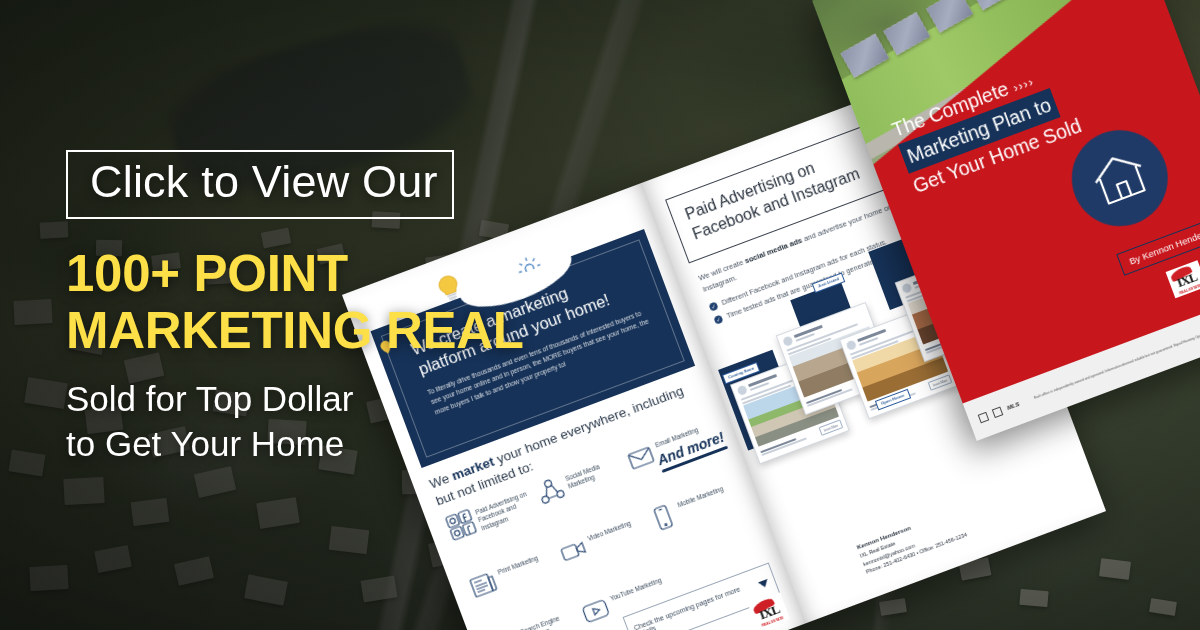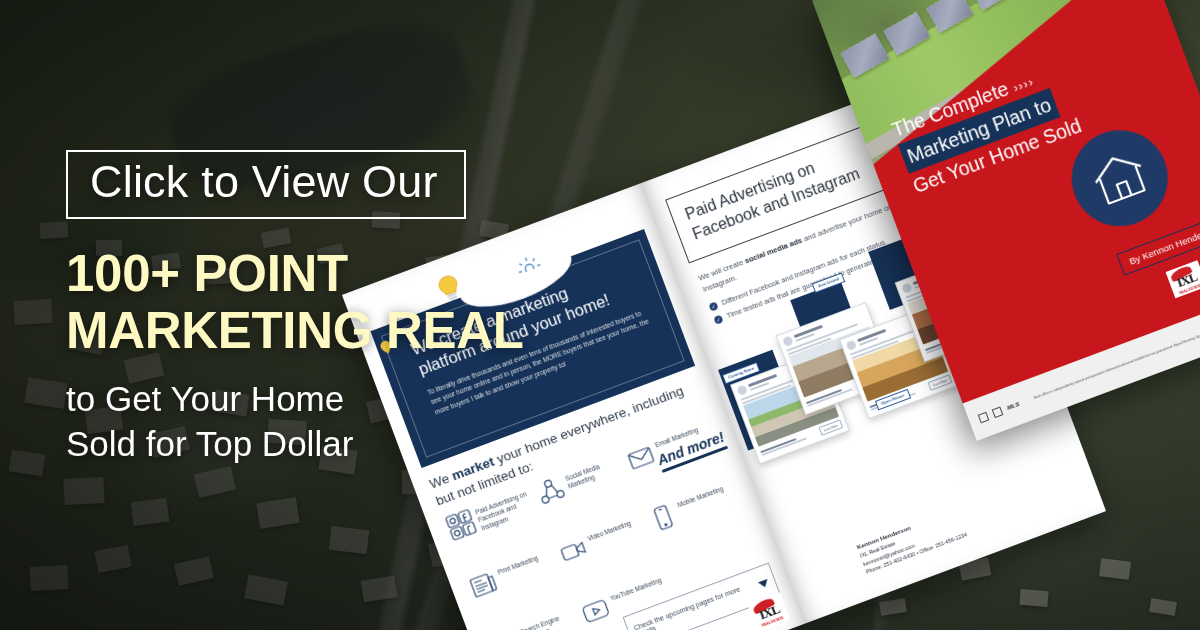--- a/index.html
+++ b/index.html
@@ -59,35 +59,35 @@
   .bg-vig {
     position: absolute; inset: 0;
     background: radial-gradient(ellipse 90% 85% at 50% 45%, transparent 38%, rgba(0,0,0,.42) 100%);
   }
 
   
   .headline { position: absolute; left: 66px; top: 150px; width: 560px; z-index: 40; }
   .click-box {
     display: inline-block;
     border: 2px solid #ffffff;
-    padding: 7px 26px 11px 22px;
+    padding: 7px 14px 11px 22px;
     margin-bottom: 26px;
   }
   .click-box span {
     display: block;
     color: #fff;
     font-size: 45px;
     font-weight: 300;
     letter-spacing: .2px;
     line-height: 1.04;
     white-space: nowrap;
     text-shadow: 0 2px 10px rgba(0,0,0,.45);
   }
   .hl-big {
-    color: #fef9c3;
+    color: #fde047;
     font-size: 51px;
     font-weight: 700;
     line-height: 1.12;
     letter-spacing: -.3px;
     text-shadow: 0 2px 12px rgba(0,0,0,.5);
   }
   .hl-sub {
     margin-top: 18px;
     color: #fff;
     font-size: 35px;
@@ -472,22 +472,22 @@
 
   <div class="headline">
     <div class="click-box">
       <span>Click to View Our</span>
     </div>
     <div class="hl-big">
       <div>100+ POINT</div>
       <div>MARKETING REAL</div>
     </div>
     <div class="hl-sub">
+      <div>Sold for Top Dollar</div>
       <div>to Get Your Home</div>
-      <div>Sold for Top Dollar</div>
     </div>
   </div>
 
   <div class="spread">
 
     <div class="page page-left">
 
       <div class="lp-icons">
         <svg class="dash" viewBox="0 0 118 22">
           <path d="M2 4 C 26 26, 48 -4, 70 14 S 104 20, 116 8" fill="none" stroke="#b9c3cf" stroke-width="1" stroke-dasharray="3 3"></path>

